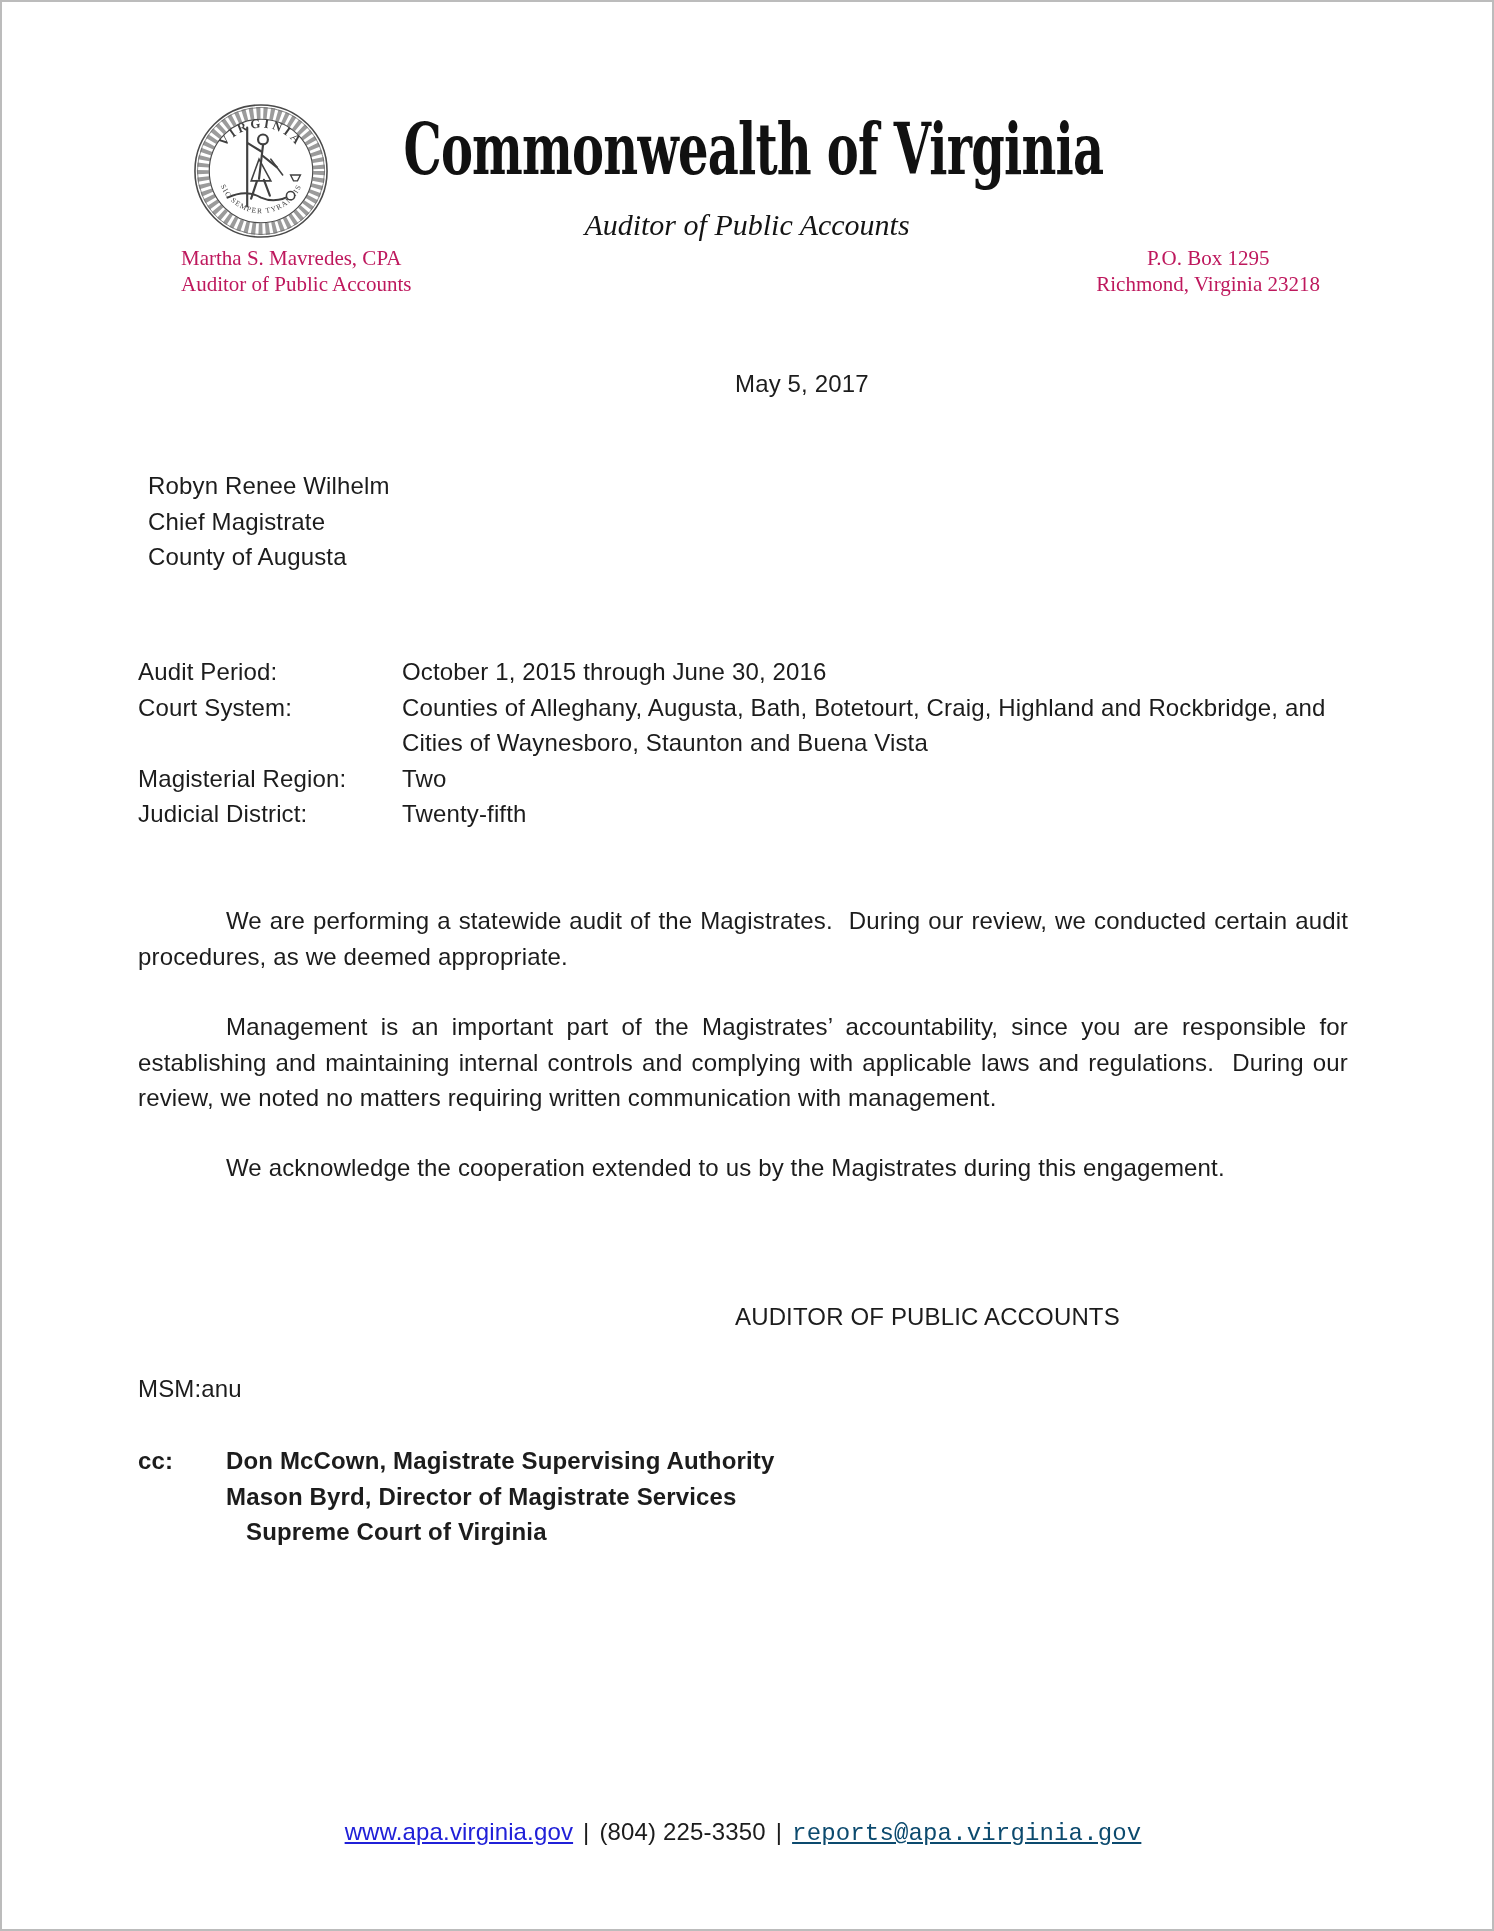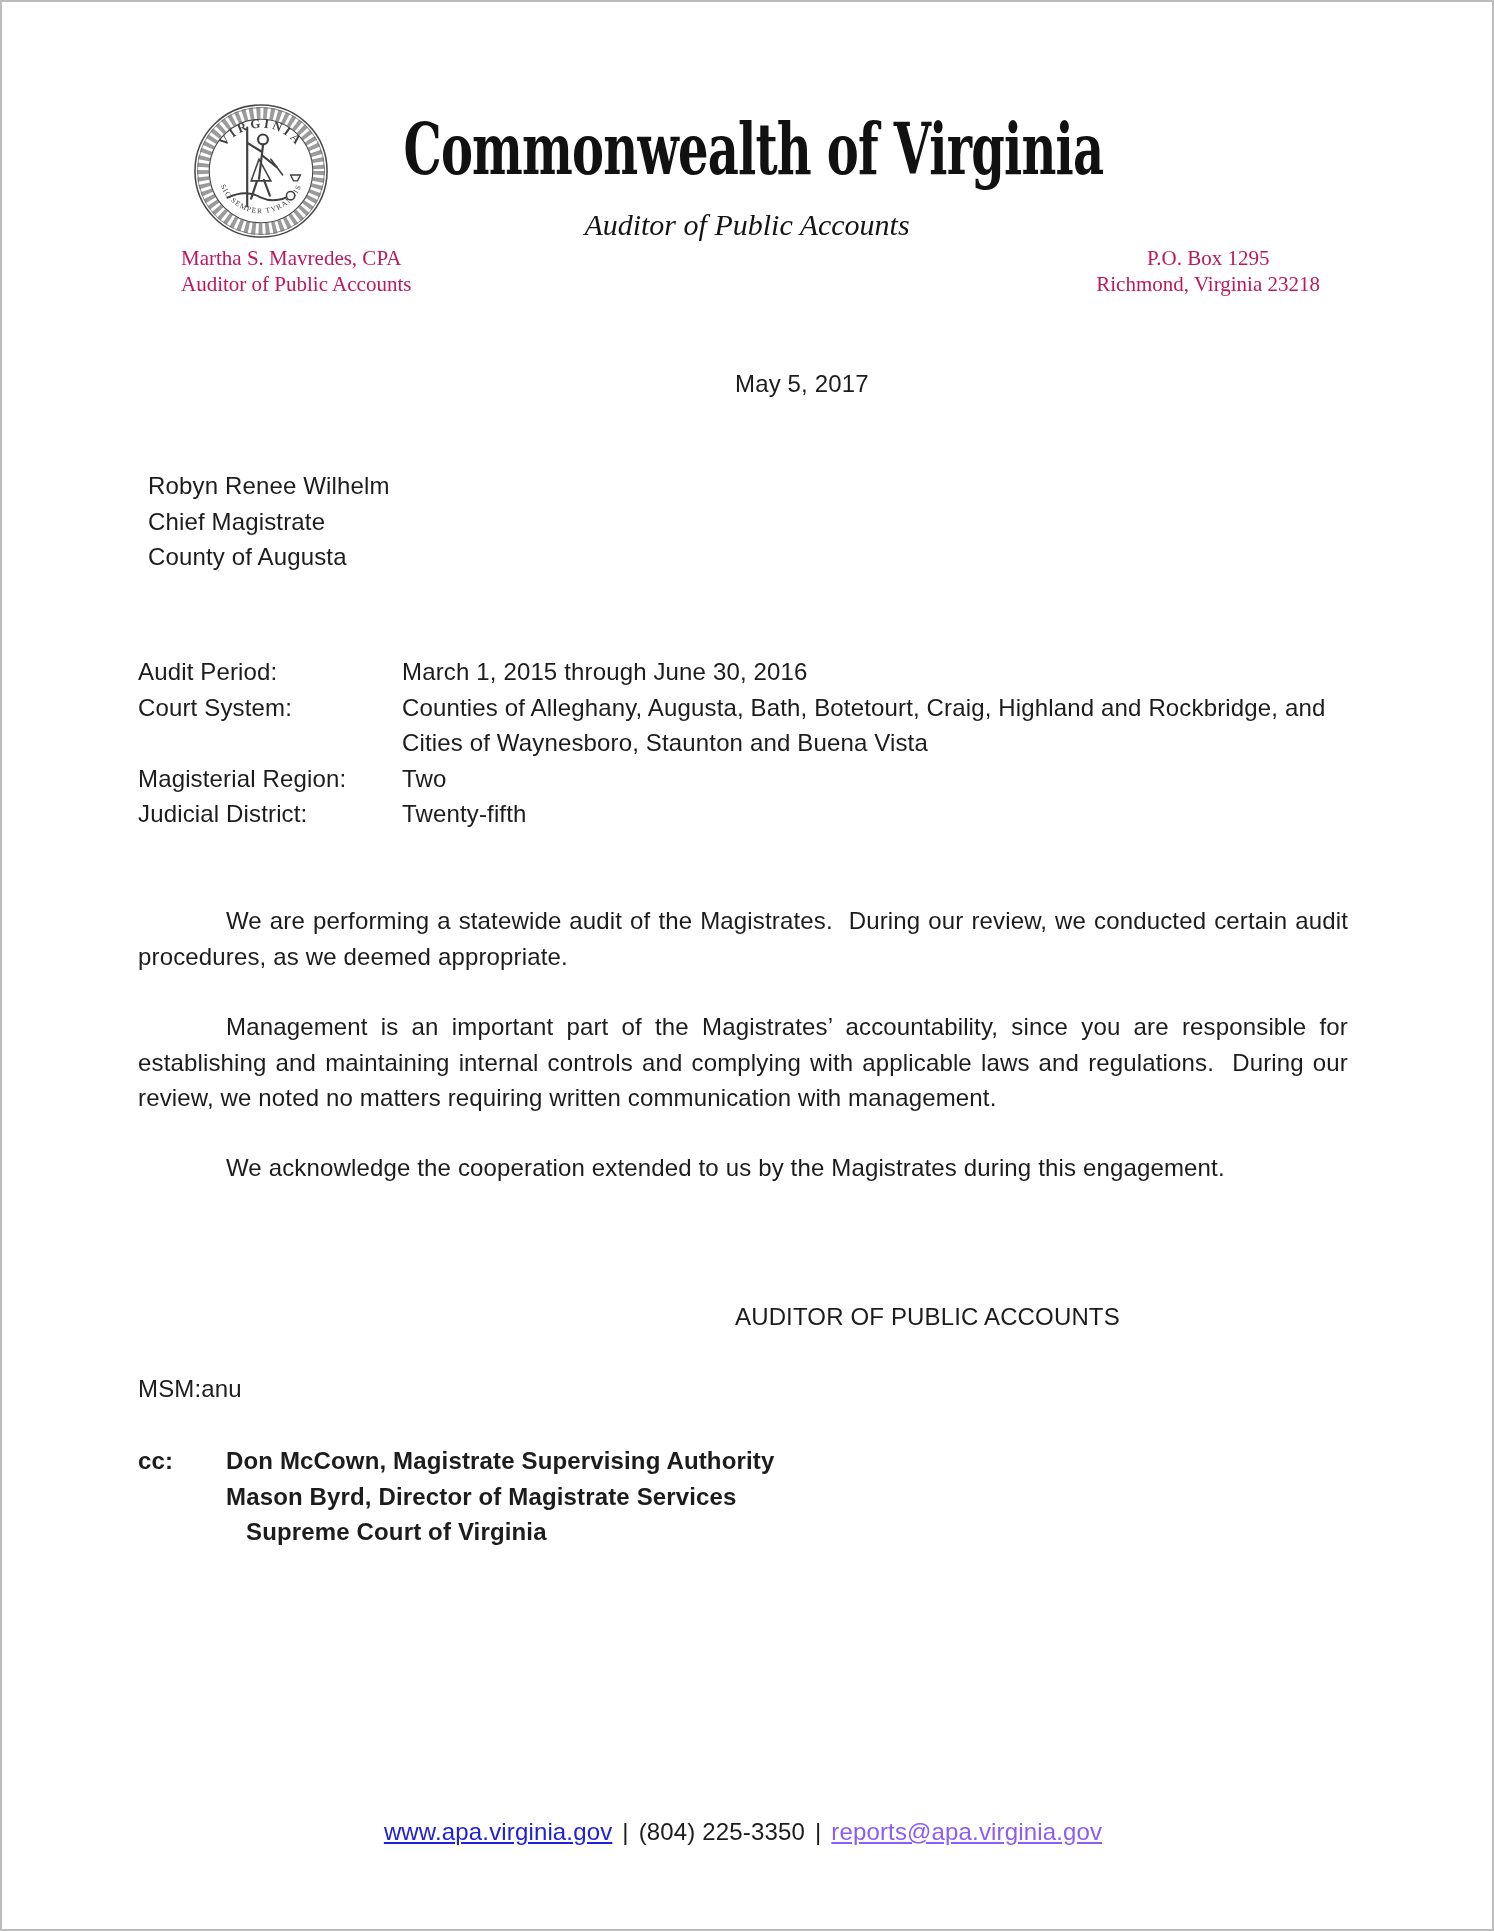--- a/index.html
+++ b/index.html
@@ -113,21 +113,21 @@
 
   <div class="abs body-text recipient">
     <div>Robyn Renee Wilhelm</div>
     <div>Chief Magistrate</div>
     <div>County of Augusta</div>
   </div>
 
   <div class="abs body-text details">
     <div class="detail-row">
       <div>Audit Period:</div>
-      <div>March 1, 2015 through June 30, 2016</div>
+      <div>October 1, 2015 through June 30, 2016</div>
     </div>
     <div class="detail-row">
       <div>Court System:</div>
       <div>Counties of Alleghany, Augusta, Bath, Botetourt, Craig, Highland and Rockbridge, and Cities of Waynesboro, Staunton and Buena Vista</div>
     </div>
     <div class="detail-row">
       <div>Magisterial Region:</div>
       <div>Two</div>
     </div>
     <div class="detail-row">
@@ -147,16 +147,16 @@
   <div class="abs body-text cc-block">
     <div>cc:</div>
     <div class="cc-items">
       <div>Don McCown, Magistrate Supervising Authority</div>
       <div>Mason Byrd, Director of Magistrate Services</div>
       <div class="cc-item-indent">Supreme Court of Virginia</div>
     </div>
   </div>
 
   <div class="abs body-text footer">
-    <a href="#" style="color: rgb(32, 32, 216);">www.apa.virginia.gov</a><span class="sep">|</span><span>(804) 225-3350</span><span class="sep">|</span><a href="#" style="color: #8b5cf6;">reports@apa.virginia.gov</a>
+    <a href="#" style="color: rgb(32, 32, 216);">www.apa.virginia.gov</a><span class="sep">|</span><span>(804) 225-3350</span><span class="sep">|</span><a href="#" style="color: #0c4a6e; font-family: Liberation Mono, monospace;">reports@apa.virginia.gov</a>
   </div>
 
 </div>
 
 </body></html>

